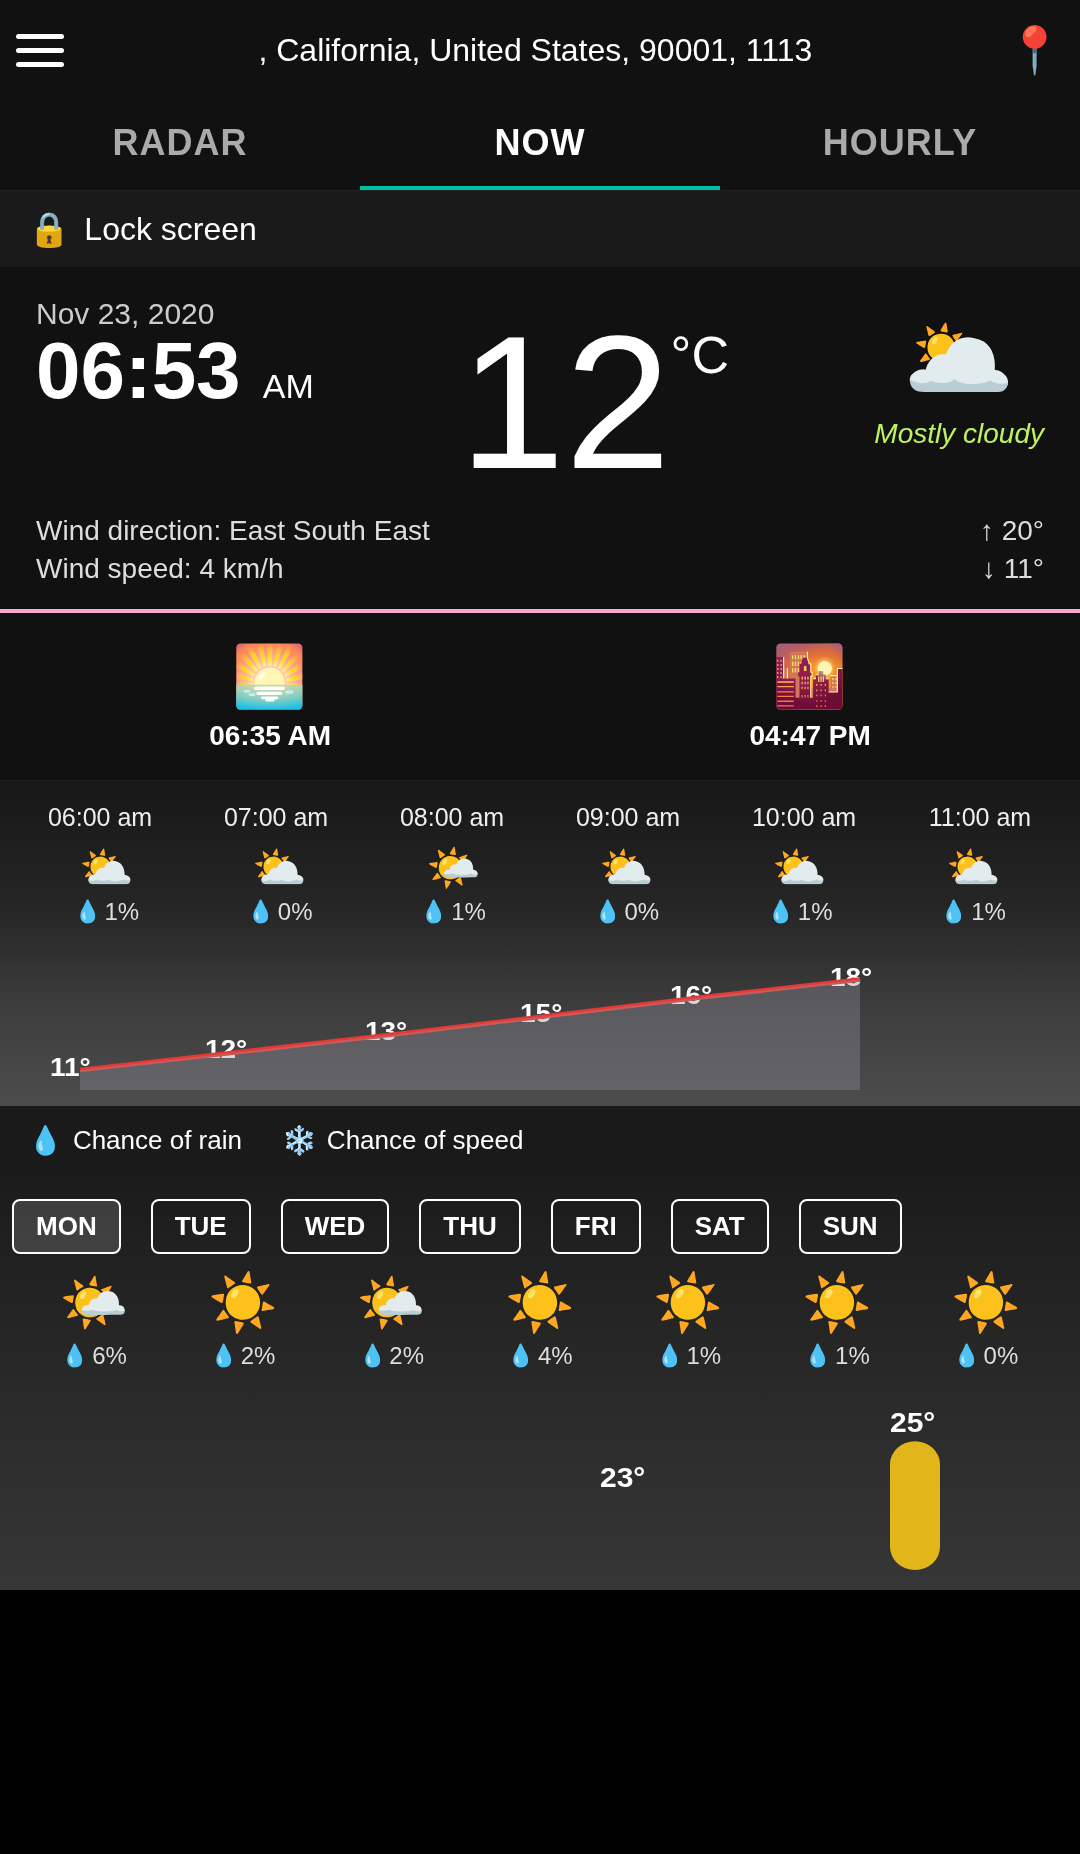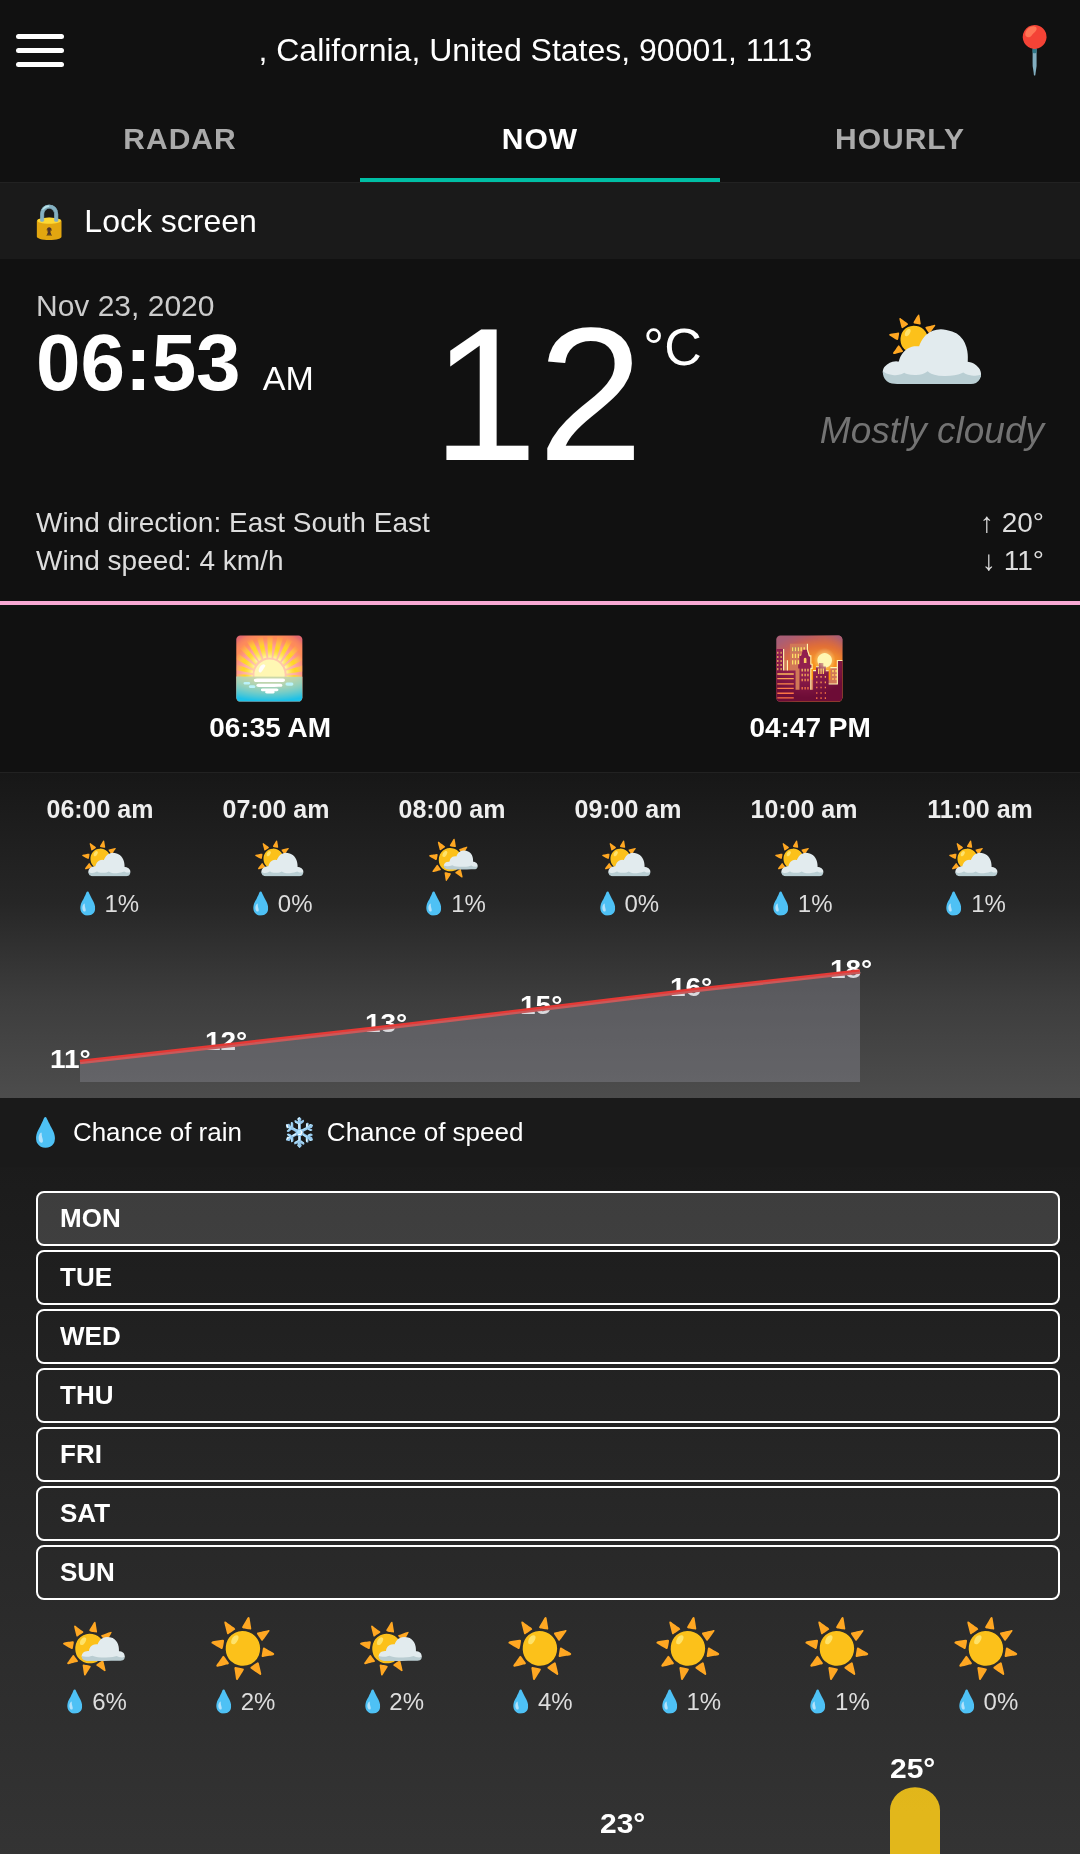--- a/index.html
+++ b/index.html
@@ -49,21 +49,21 @@
     
     .nav-tabs {
       background: #111;
       display: flex;
       border-bottom: 1px solid #222;
     }
     .nav-tab {
       flex: 1;
       text-align: center;
       padding: 22px 0;
-      font-size: 30px;
+      font-size: 36px;
       font-weight: bold;
       color: #aaa;
       cursor: pointer;
       letter-spacing: 1px;
     }
     .nav-tab.active {
       color: #fff;
       border-bottom: 4px solid #00bfa5;
     }
 
@@ -131,22 +131,22 @@
       display: flex;
       flex-direction: column;
       align-items: center;
       margin-top: 10px;
     }
     .weather-icon-emoji {
       font-size: 90px;
     }
     .weather-desc {
       font-style: italic;
-      font-size: 37px;
-      color: #737373;
+      font-size: 28px;
+      color: #bef264;
       margin-top: 6px;
     }
     .wind-info {
       margin-top: 18px;
       display: flex;
       justify-content: space-between;
       font-size: 28px;
       color: #ddd;
     }
     .wind-left { display: flex; flex-direction: column; gap: 6px; }
@@ -183,21 +183,20 @@
       z-index: 0;
     }
     .hourly-content {
       position: relative;
       z-index: 1;
     }
     .hourly-times {
       display: flex;
       padding: 22px 20px 0 20px;
       gap: 16px;
-      font-weight: bold;
     }
     .hourly-time-col {
       flex: 1;
       text-align: center;
     }
     .hourly-time-label {
       font-size: 25px;
       color: #eee;
       white-space: nowrap;
     }
@@ -257,24 +256,23 @@
     .daily-bg {
       position: absolute;
       top: 0; left: 0; right: 0; bottom: 0;
       background: linear-gradient(to bottom, #444 0%, #666 50%, #888 100%);
       opacity: 0.4;
       z-index: 0;
     }
     .daily-content { position: relative; z-index: 1; }
     .day-tabs {
       display: flex;
-      padding: 24px 20px 0 36px;
-      gap: 4px;
+      padding: 24px 20px 0 12px;
+      gap: 30px;
       overflow-x: hidden;
-      flex-direction: column;
     }
     .day-tab {
       border: 2px solid #fff;
       border-radius: 8px;
       padding: 10px 22px;
       font-size: 26px;
       font-weight: bold;
       color: #fff;
       cursor: pointer;
       white-space: nowrap;

